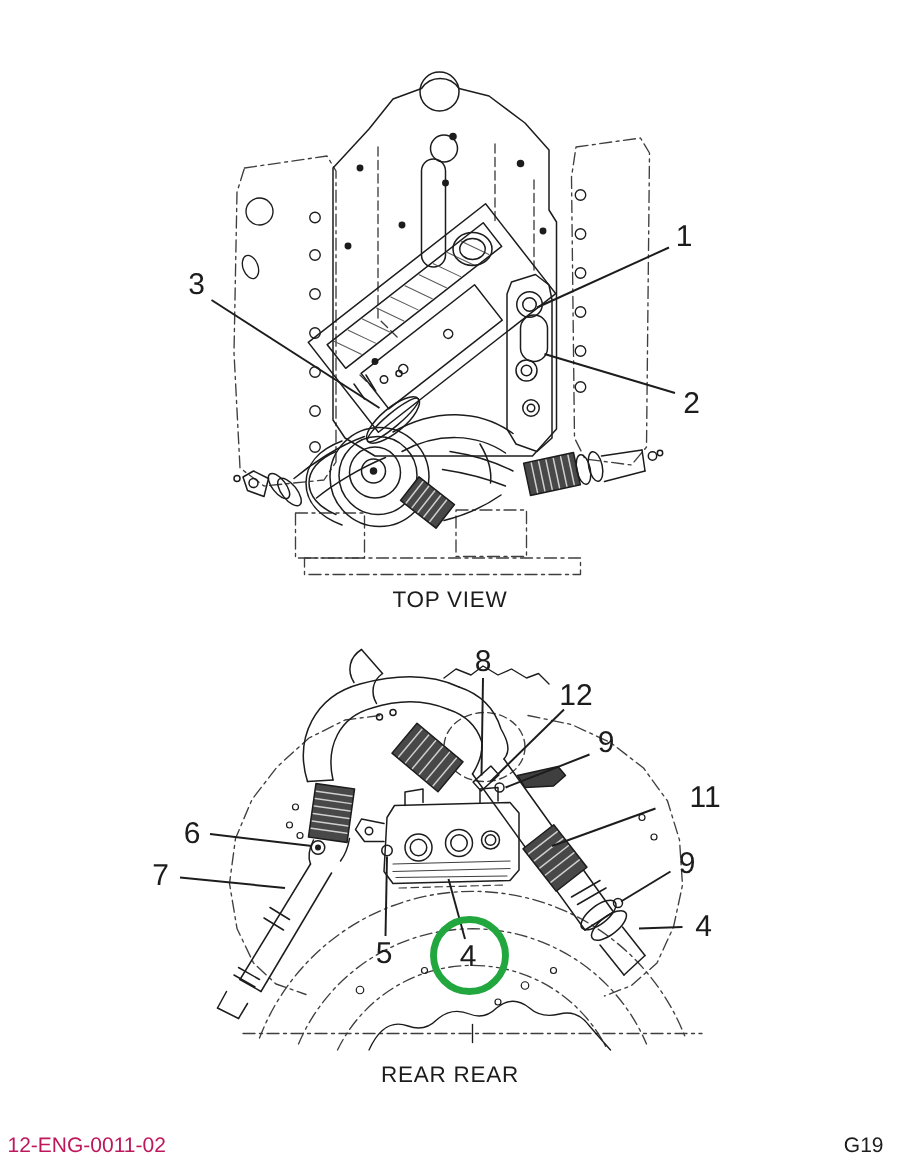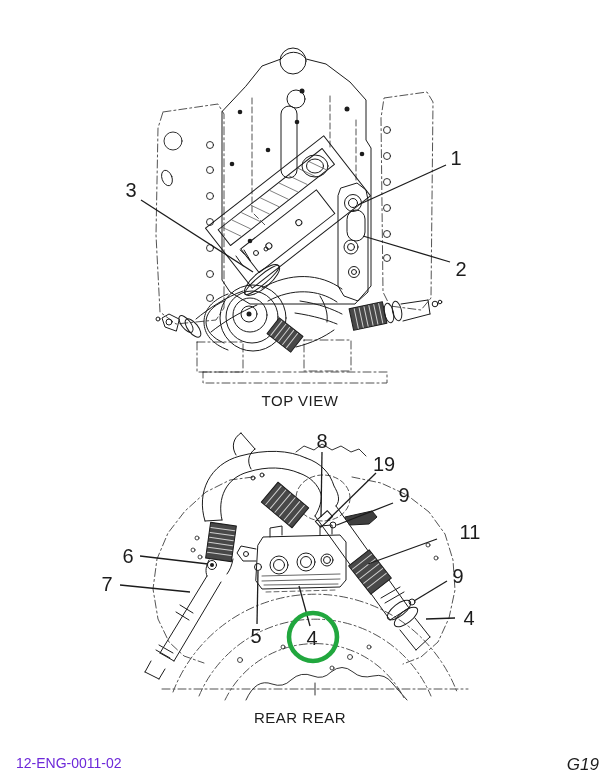--- a/index.html
+++ b/index.html
@@ -9,22 +9,22 @@
   }
   .diagram-svg{position:absolute;left:0;top:0;}
   .callout{
     position:absolute;transform:translate(-50%,-50%);
     font-size:20px;line-height:1;color:#1c1c1c;white-space:nowrap;
   }
   .caption{
     position:absolute;transform:translate(-50%,-50%);
     font-size:15px;letter-spacing:0.5px;color:#1c1c1c;white-space:nowrap;
   }
-  .footer-left{position:absolute;left:16px;top:755px;font-size:14px;color:#6d28d9;}
-  .footer-right{position:absolute;right:11px;top:755px;font-size:17px;color:#1c1c1c;font-style:italic;}
+  .footer-left{position:absolute;left:5px;top:755px;font-size:14px;color:#be185d;}
+  .footer-right{position:absolute;right:21px;top:755px;font-size:14px;color:#1c1c1c;}
 </style>
 </head>
 <body>
 
 <div class="page">
 
   <svg class="diagram-svg" width="610" height="777" viewBox="0 0 610 777">
 
     <g fill="none" stroke="#1c1c1c" stroke-width="1" stroke-linejoin="round" stroke-linecap="round">
 
@@ -333,21 +333,21 @@
   <div class="callout" style="left:461px;top:269px">2</div>
   <div class="callout" style="left:131px;top:190px">3</div>
 
   <div class="callout" style="left:312px;top:638px">4</div>
   <div class="callout" style="left:256px;top:636px">5</div>
   <div class="callout" style="left:128px;top:556px">6</div>
   <div class="callout" style="left:107px;top:584px">7</div>
   <div class="callout" style="left:322px;top:441px">8</div>
   <div class="callout" style="left:404px;top:495px">9</div>
   <div class="callout" style="left:458px;top:576px">9</div>
-  <div class="callout" style="left:384px;top:464px">19</div>
+  <div class="callout" style="left:384px;top:464px">12</div>
   <div class="callout" style="left:470px;top:532px">11</div>
   <div class="callout" style="left:469px;top:618px">4</div>
 
   <div class="caption" style="left:300px;top:400px">TOP VIEW</div>
   <div class="caption" style="left:300px;top:717px">REAR REAR</div>
 
   <div class="footer-left">12-ENG-0011-02</div>
   <div class="footer-right">G19</div>
 </div>
 

